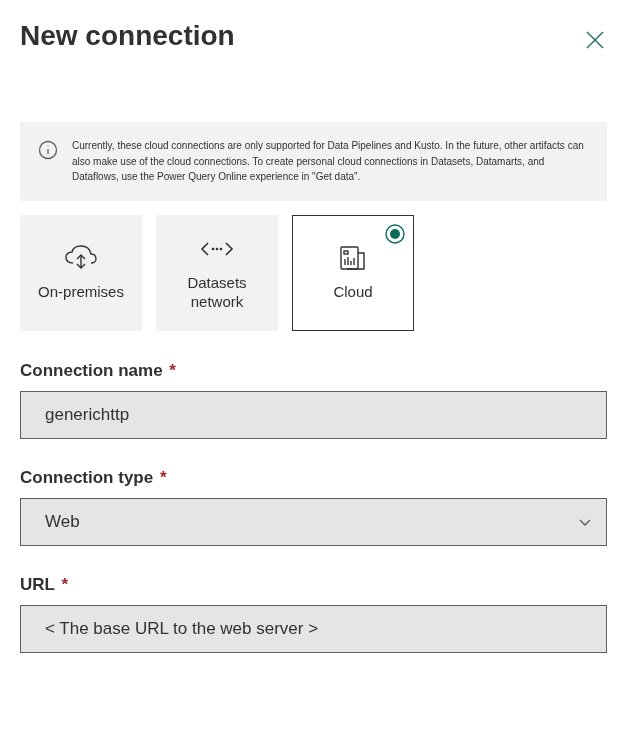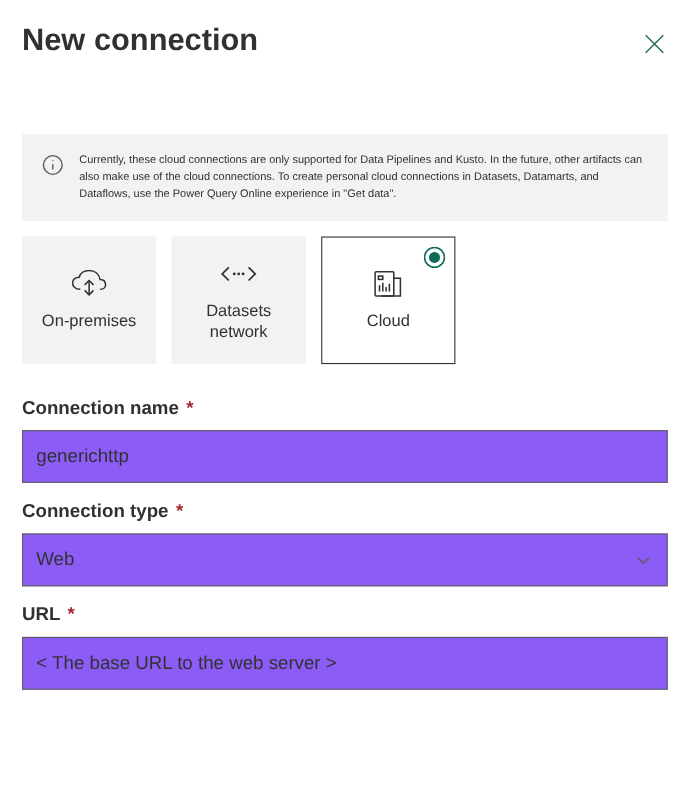--- a/index.html
+++ b/index.html
@@ -83,36 +83,36 @@
       justify-content: center;
     }
     .tile-label { line-height: 1.25; }
     .radio-dot {
       position: absolute;
       top: 8px;
       right: 8px;
       width: 20px;
       height: 20px;
     }
-    .form-group { margin-bottom: 16px; }
+    .form-group { margin-bottom: 29px; }
     .form-label {
       font-size: 17px;
       font-weight: 600;
       display: block;
       margin-bottom: 10px;
     }
     .required { color: #a4262c; margin-left: 2px; }
     .text-input, .select-input {
       width: 100%;
       height: 48px;
       border: 1px solid #605e5c;
-      padding: 0 12px;
+      padding: 0 24px;
       font-size: 17px;
       font-family: inherit;
-      background: #8b5cf6;
+      background: #e5e5e5;
       color: #323130;
     }
     .select-wrap { position: relative; border-radius: 17px; }
     .select-input {
       appearance: none;
       -webkit-appearance: none;
       padding-right: 40px;
       cursor: pointer;
     }
     .chevron {

